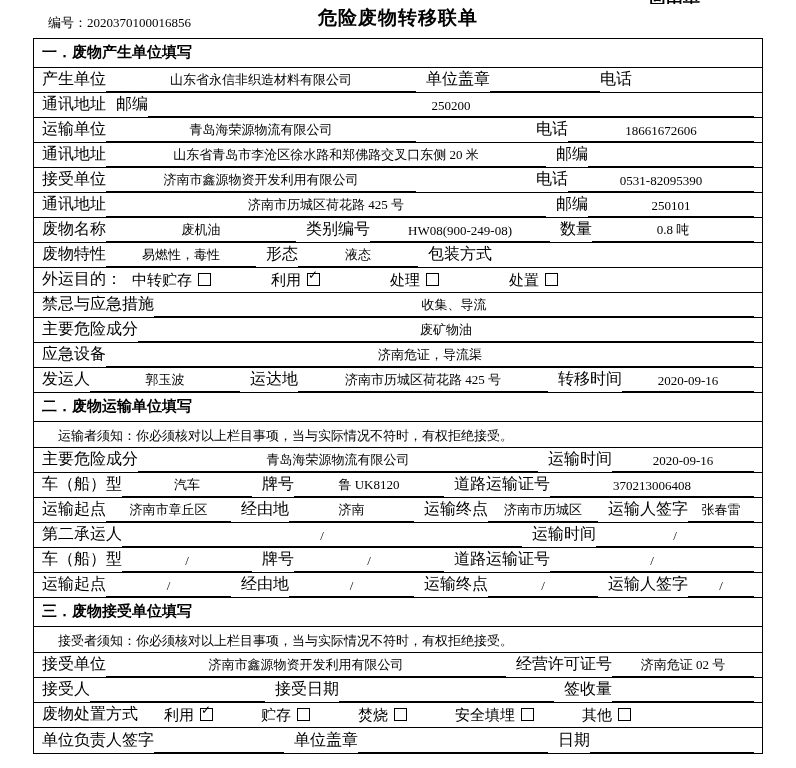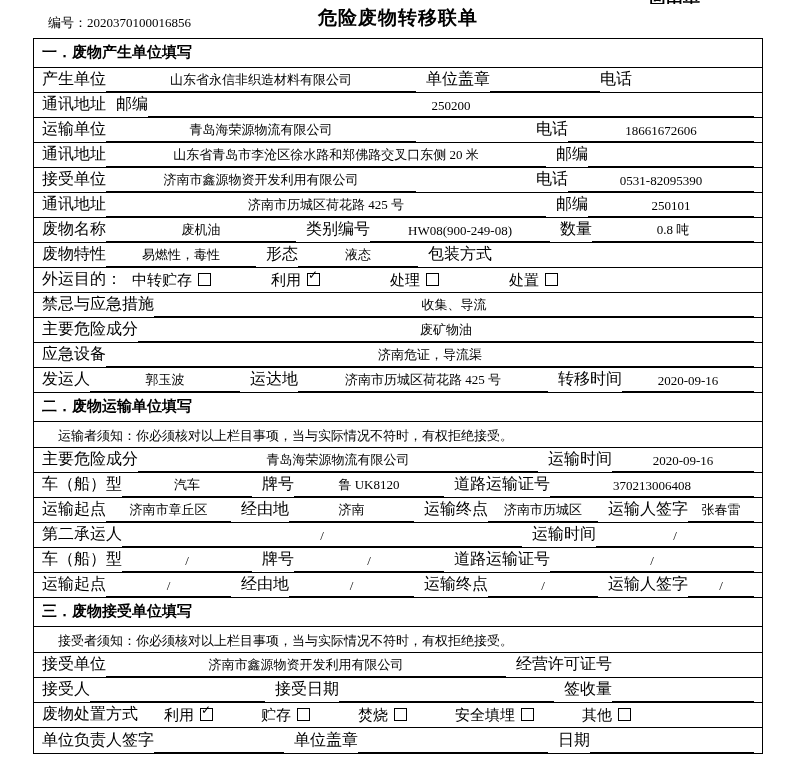--- a/index.html
+++ b/index.html
@@ -338,20 +338,21 @@
     </div>
 
     <div class="section-title">三．废物接受单位填写</div>
     <div class="notice">接受者须知：你必须核对以上栏目事项，当与实际情况不符时，有权拒绝接受。</div>
 
     <div class="row">
       <span class="lbl">接受单位</span>
       <span class="val" style="width:400px">济南市鑫源物资开发利用有限公司</span>
       <span class="gap"></span>
       <span class="lbl">经营许可证号</span>
+      <span class="val fill">济南危证 02 号</span>
     </div>
 
     <div class="row">
       <span class="lbl">接受人</span>
       <span class="val" style="width:175px"></span>
       <span class="gap"></span>
       <span class="lbl">接受日期</span>
       <span class="val" style="width:215px"></span>
       <span class="gap"></span>
       <span class="lbl">签收量</span>

